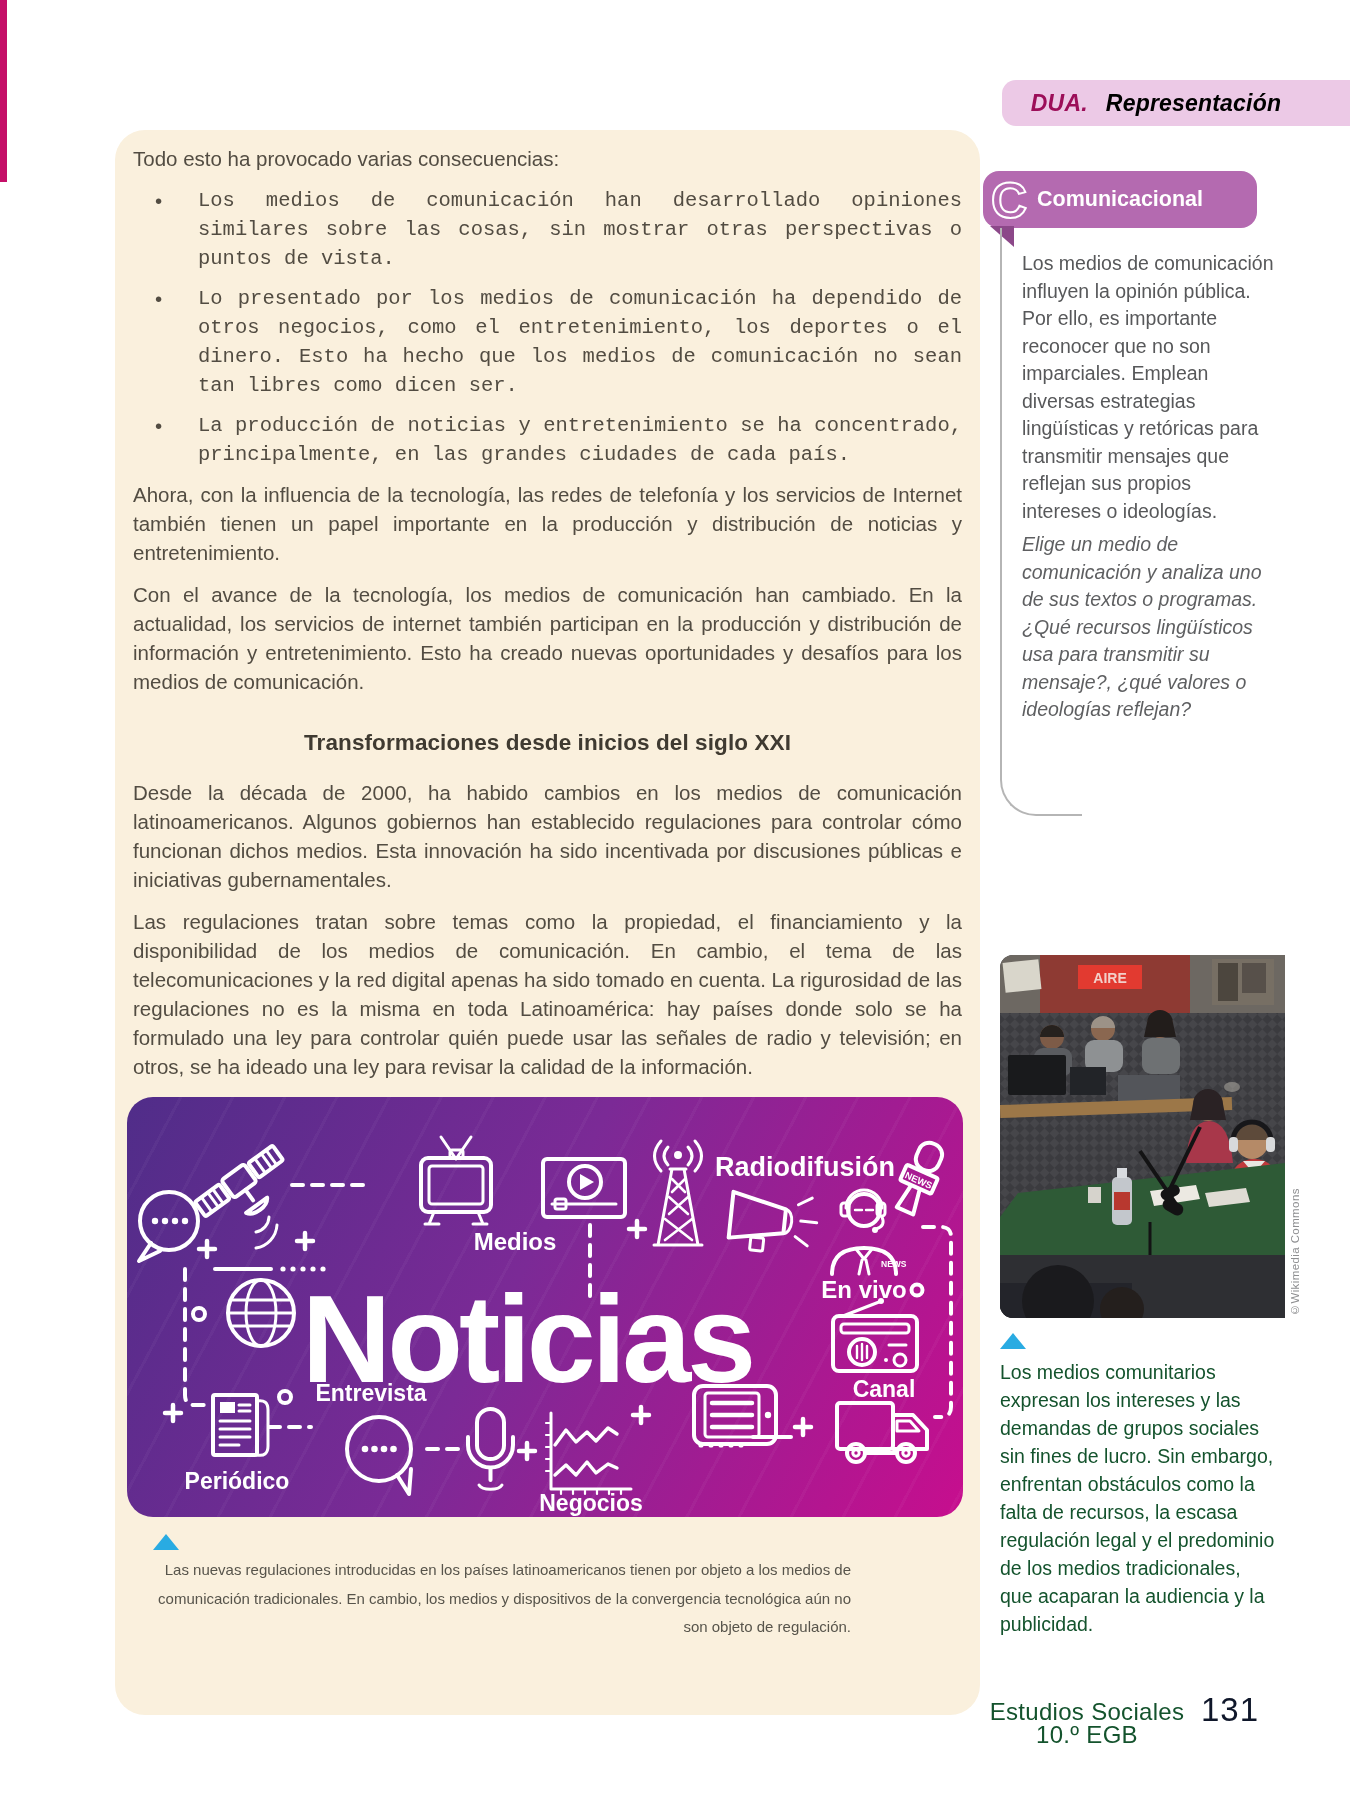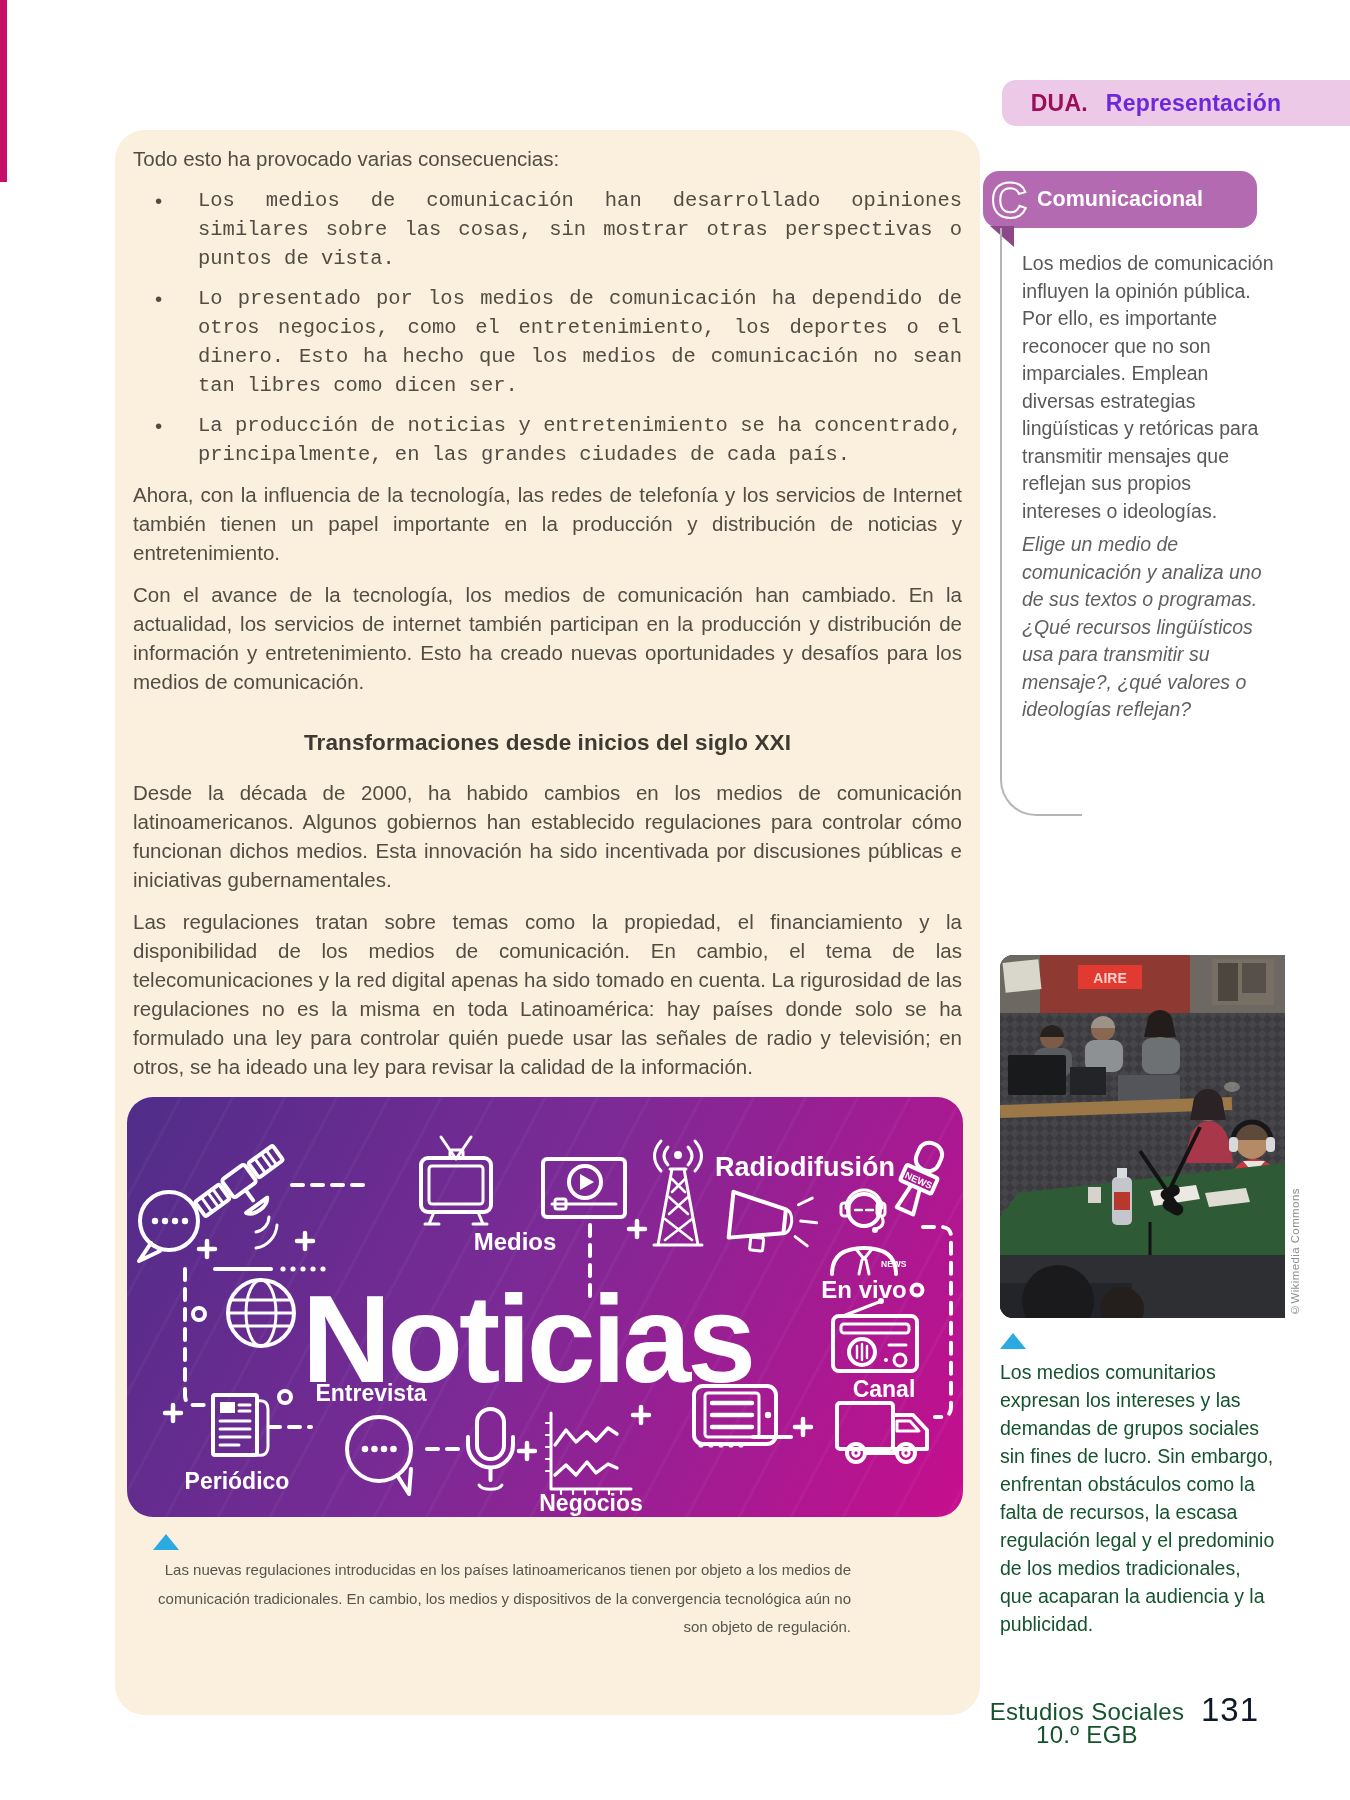--- a/index.html
+++ b/index.html
@@ -7,24 +7,24 @@
     width:1350px;height:1800px;position:relative;background:#ffffff;
     font-family:"Liberation Sans","DejaVu Sans",sans-serif;overflow:hidden;
   }
   
   .accent-bar{position:absolute;left:0;top:0;width:7px;height:182px;background:#c50f68;}
 
   
   .dua-badge{
     position:absolute;left:1002px;top:80px;right:0;height:46px;background:#ecc9e6;
     border-radius:14px 0 0 14px;display:flex;align-items:center;justify-content:center;
-    font-size:23px;font-weight:bold;letter-spacing:.2px;padding-right:40px;box-sizing:border-box;
+    font-size:23px;font-weight:bold;letter-spacing:.2px;padding-right:40px;box-sizing:border-box;font-style:italic;
   }
   .dua-badge .pfx{color:#9c0e59;margin-right:7px;}
-  .dua-badge .lbl{color:#6d28d9;margin-left:11px;}
+  .dua-badge .lbl{color:#000000;margin-left:11px;}
 
   
   .panel{
     position:absolute;left:115px;top:130px;width:865px;height:1585px;background:#faf0dd;
     border-radius:30px;box-sizing:border-box;padding:14px 18px 0 18px;color:#524c42;
   }
   .panel p{margin:0 0 13px 0;font-size:20.5px;line-height:29px;text-align:justify;}
   .bullet{display:flex;margin:0 0 11px 0;}
   .bullet .bdot{width:65px;flex:0 0 65px;text-align:left;padding-left:22px;box-sizing:border-box;font-size:20.5px;line-height:29px;}
   .bullet .bdot::before{content:"•";}

